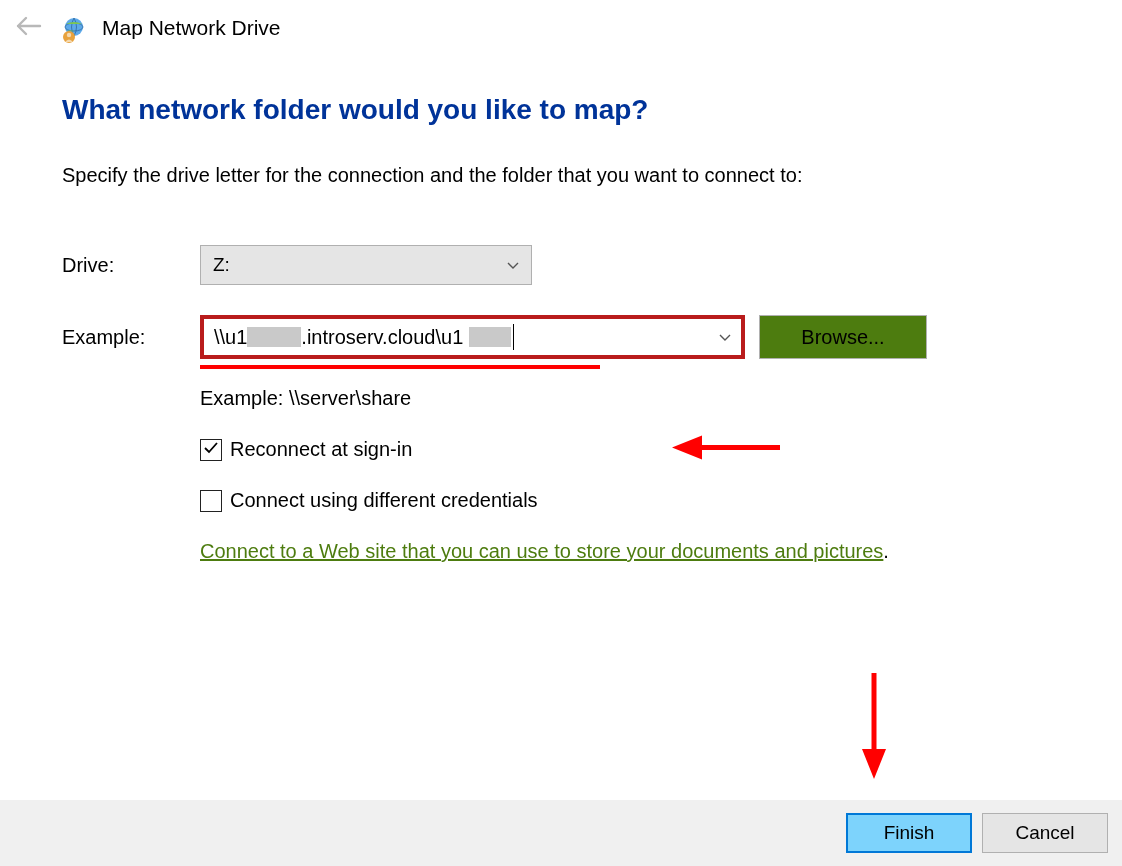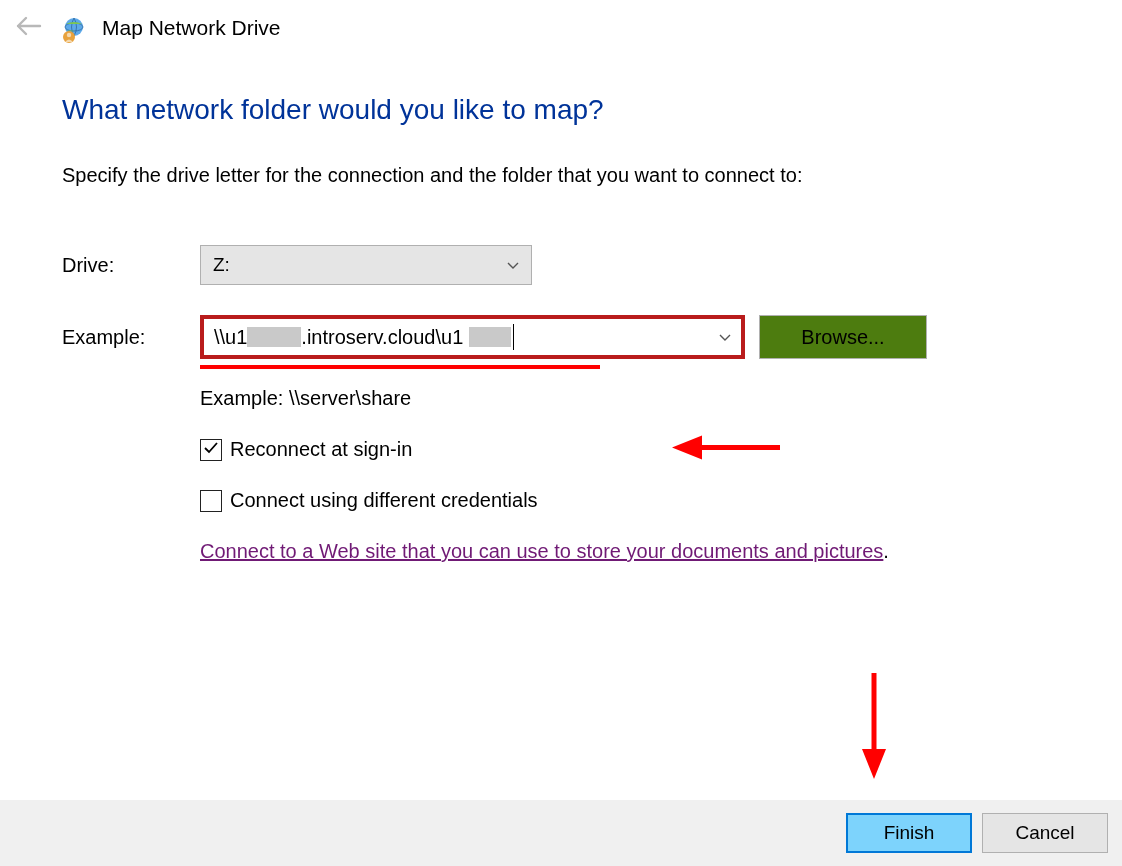--- a/index.html
+++ b/index.html
@@ -35,21 +35,21 @@
     .header-title {
       font-size: 21px;
       color: #000;
     }
     .content {
       padding: 40px 40px 0 62px;
     }
     .main-heading {
       color: #003399;
       font-size: 28px;
-      font-weight: 400;
+      font-weight: 700;
       margin-bottom: 38px;
     }
     .instruction {
       font-size: 20px;
       margin-bottom: 58px;
     }
     .form-row {
       display: flex;
       align-items: center;
       margin-bottom: 30px;
@@ -147,21 +147,21 @@
     .checkmark {
       font-size: 17px;
       line-height: 1;
       color: #000;
     }
     .link-row {
       margin-left: 138px;
       margin-top: 8px;
     }
     .link {
-      color: #701a75;
+      color: #4d7c0f;
       text-decoration: underline;
       font-size: 20px;
     }
     .footer {
       position: absolute;
       bottom: 0;
       left: 0;
       right: 0;
       height: 66px;
       background: #f0f0f0;

